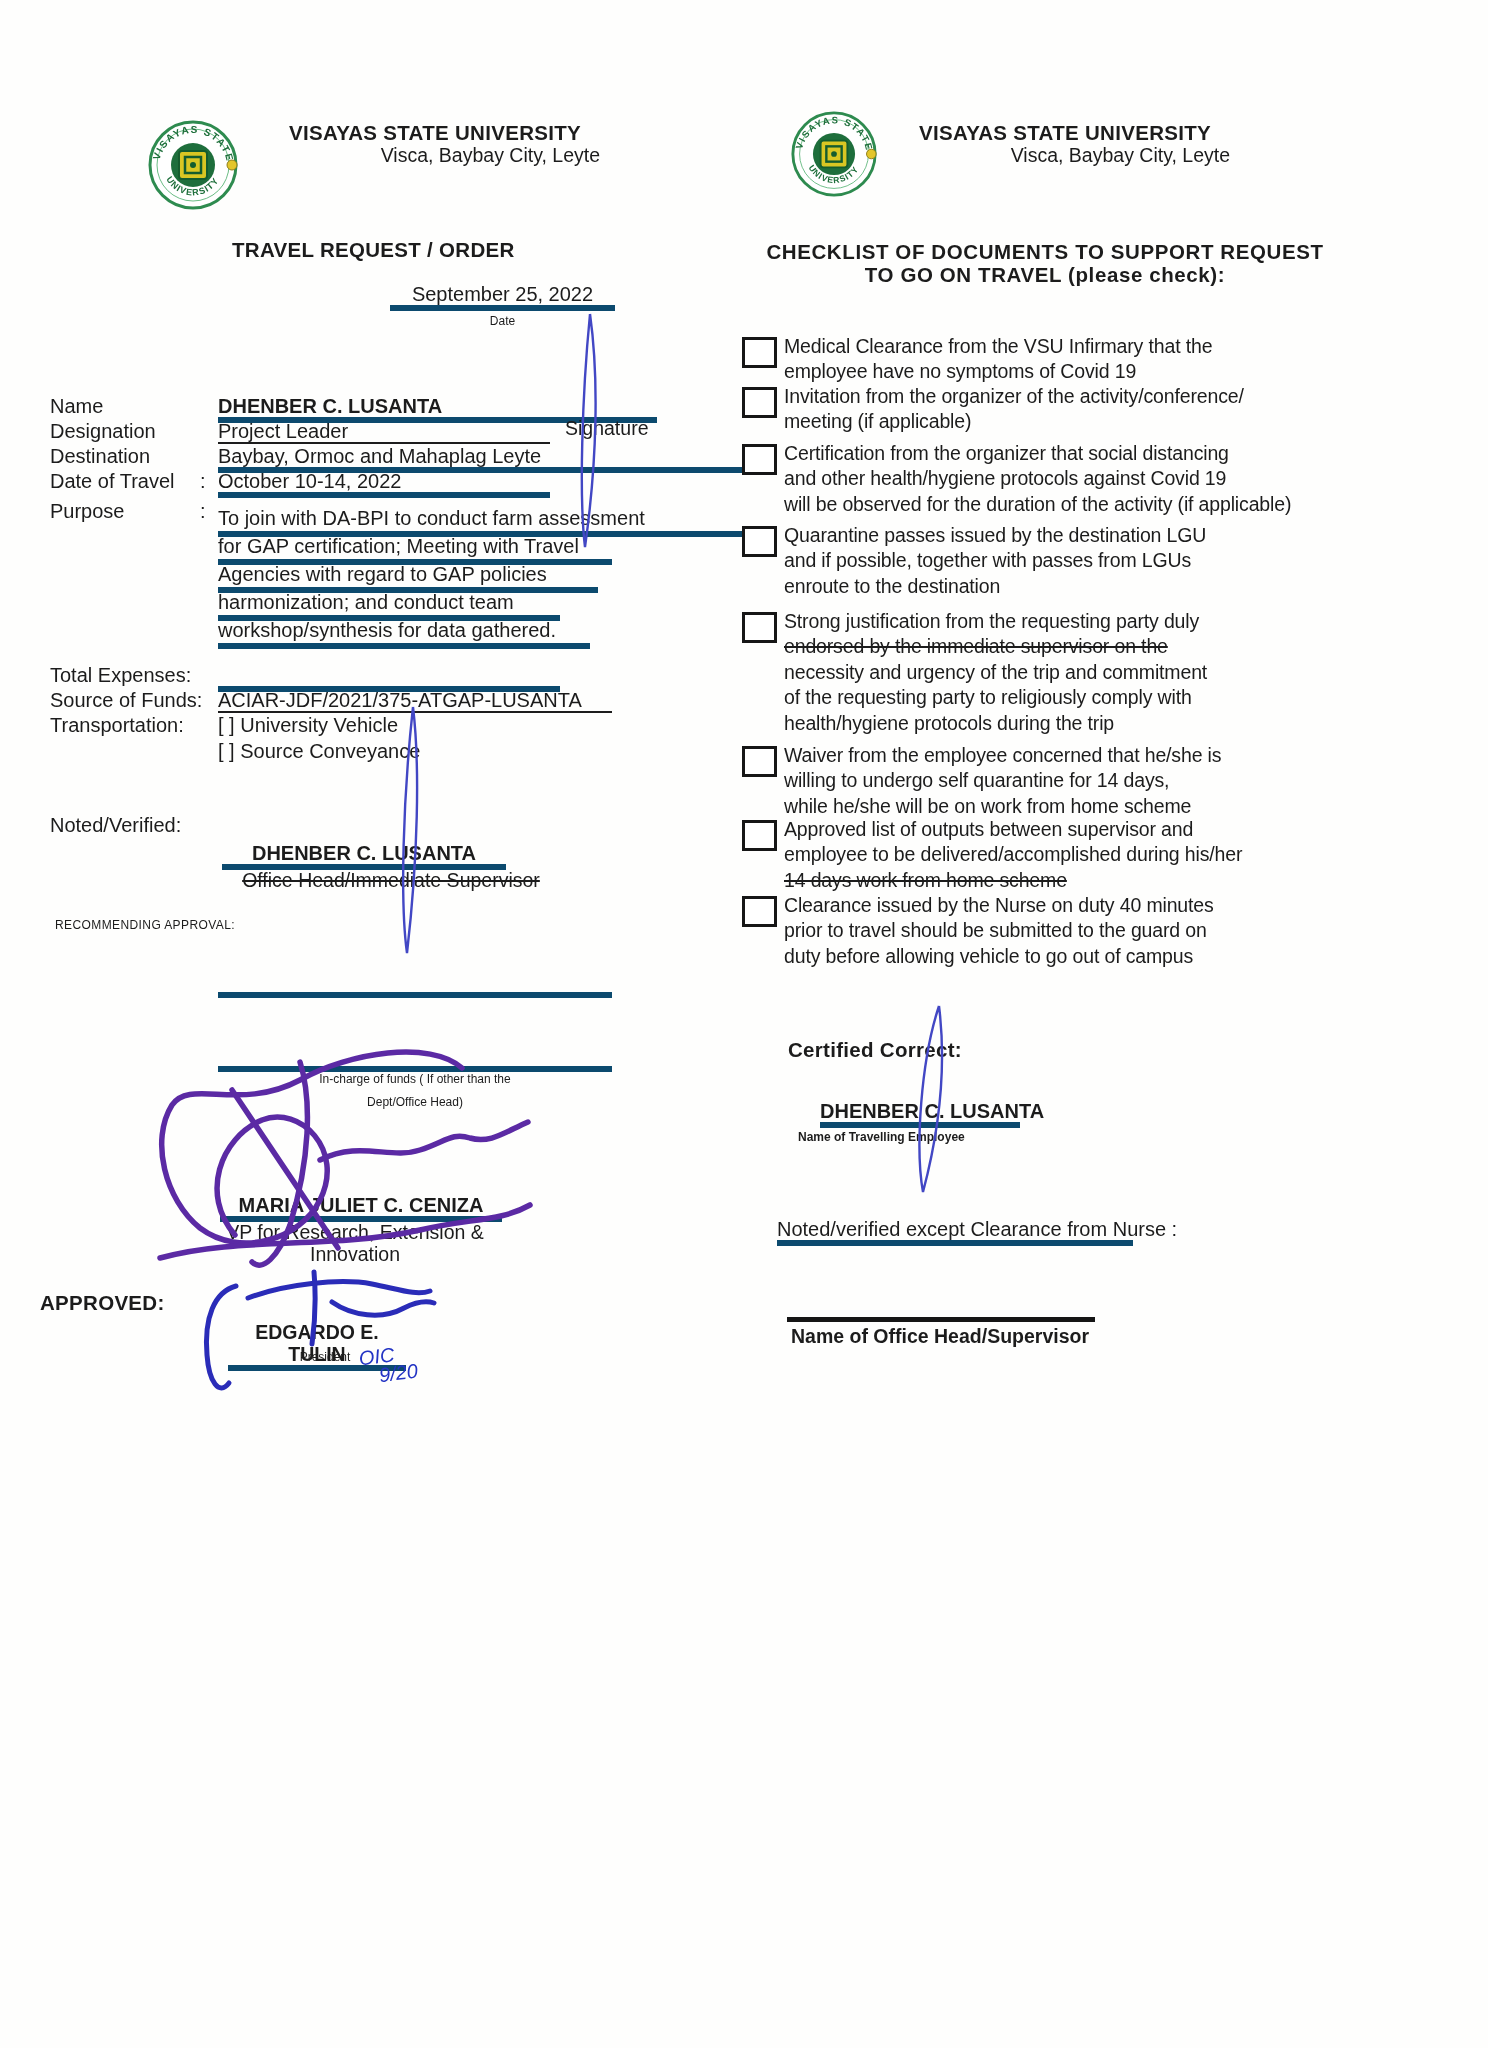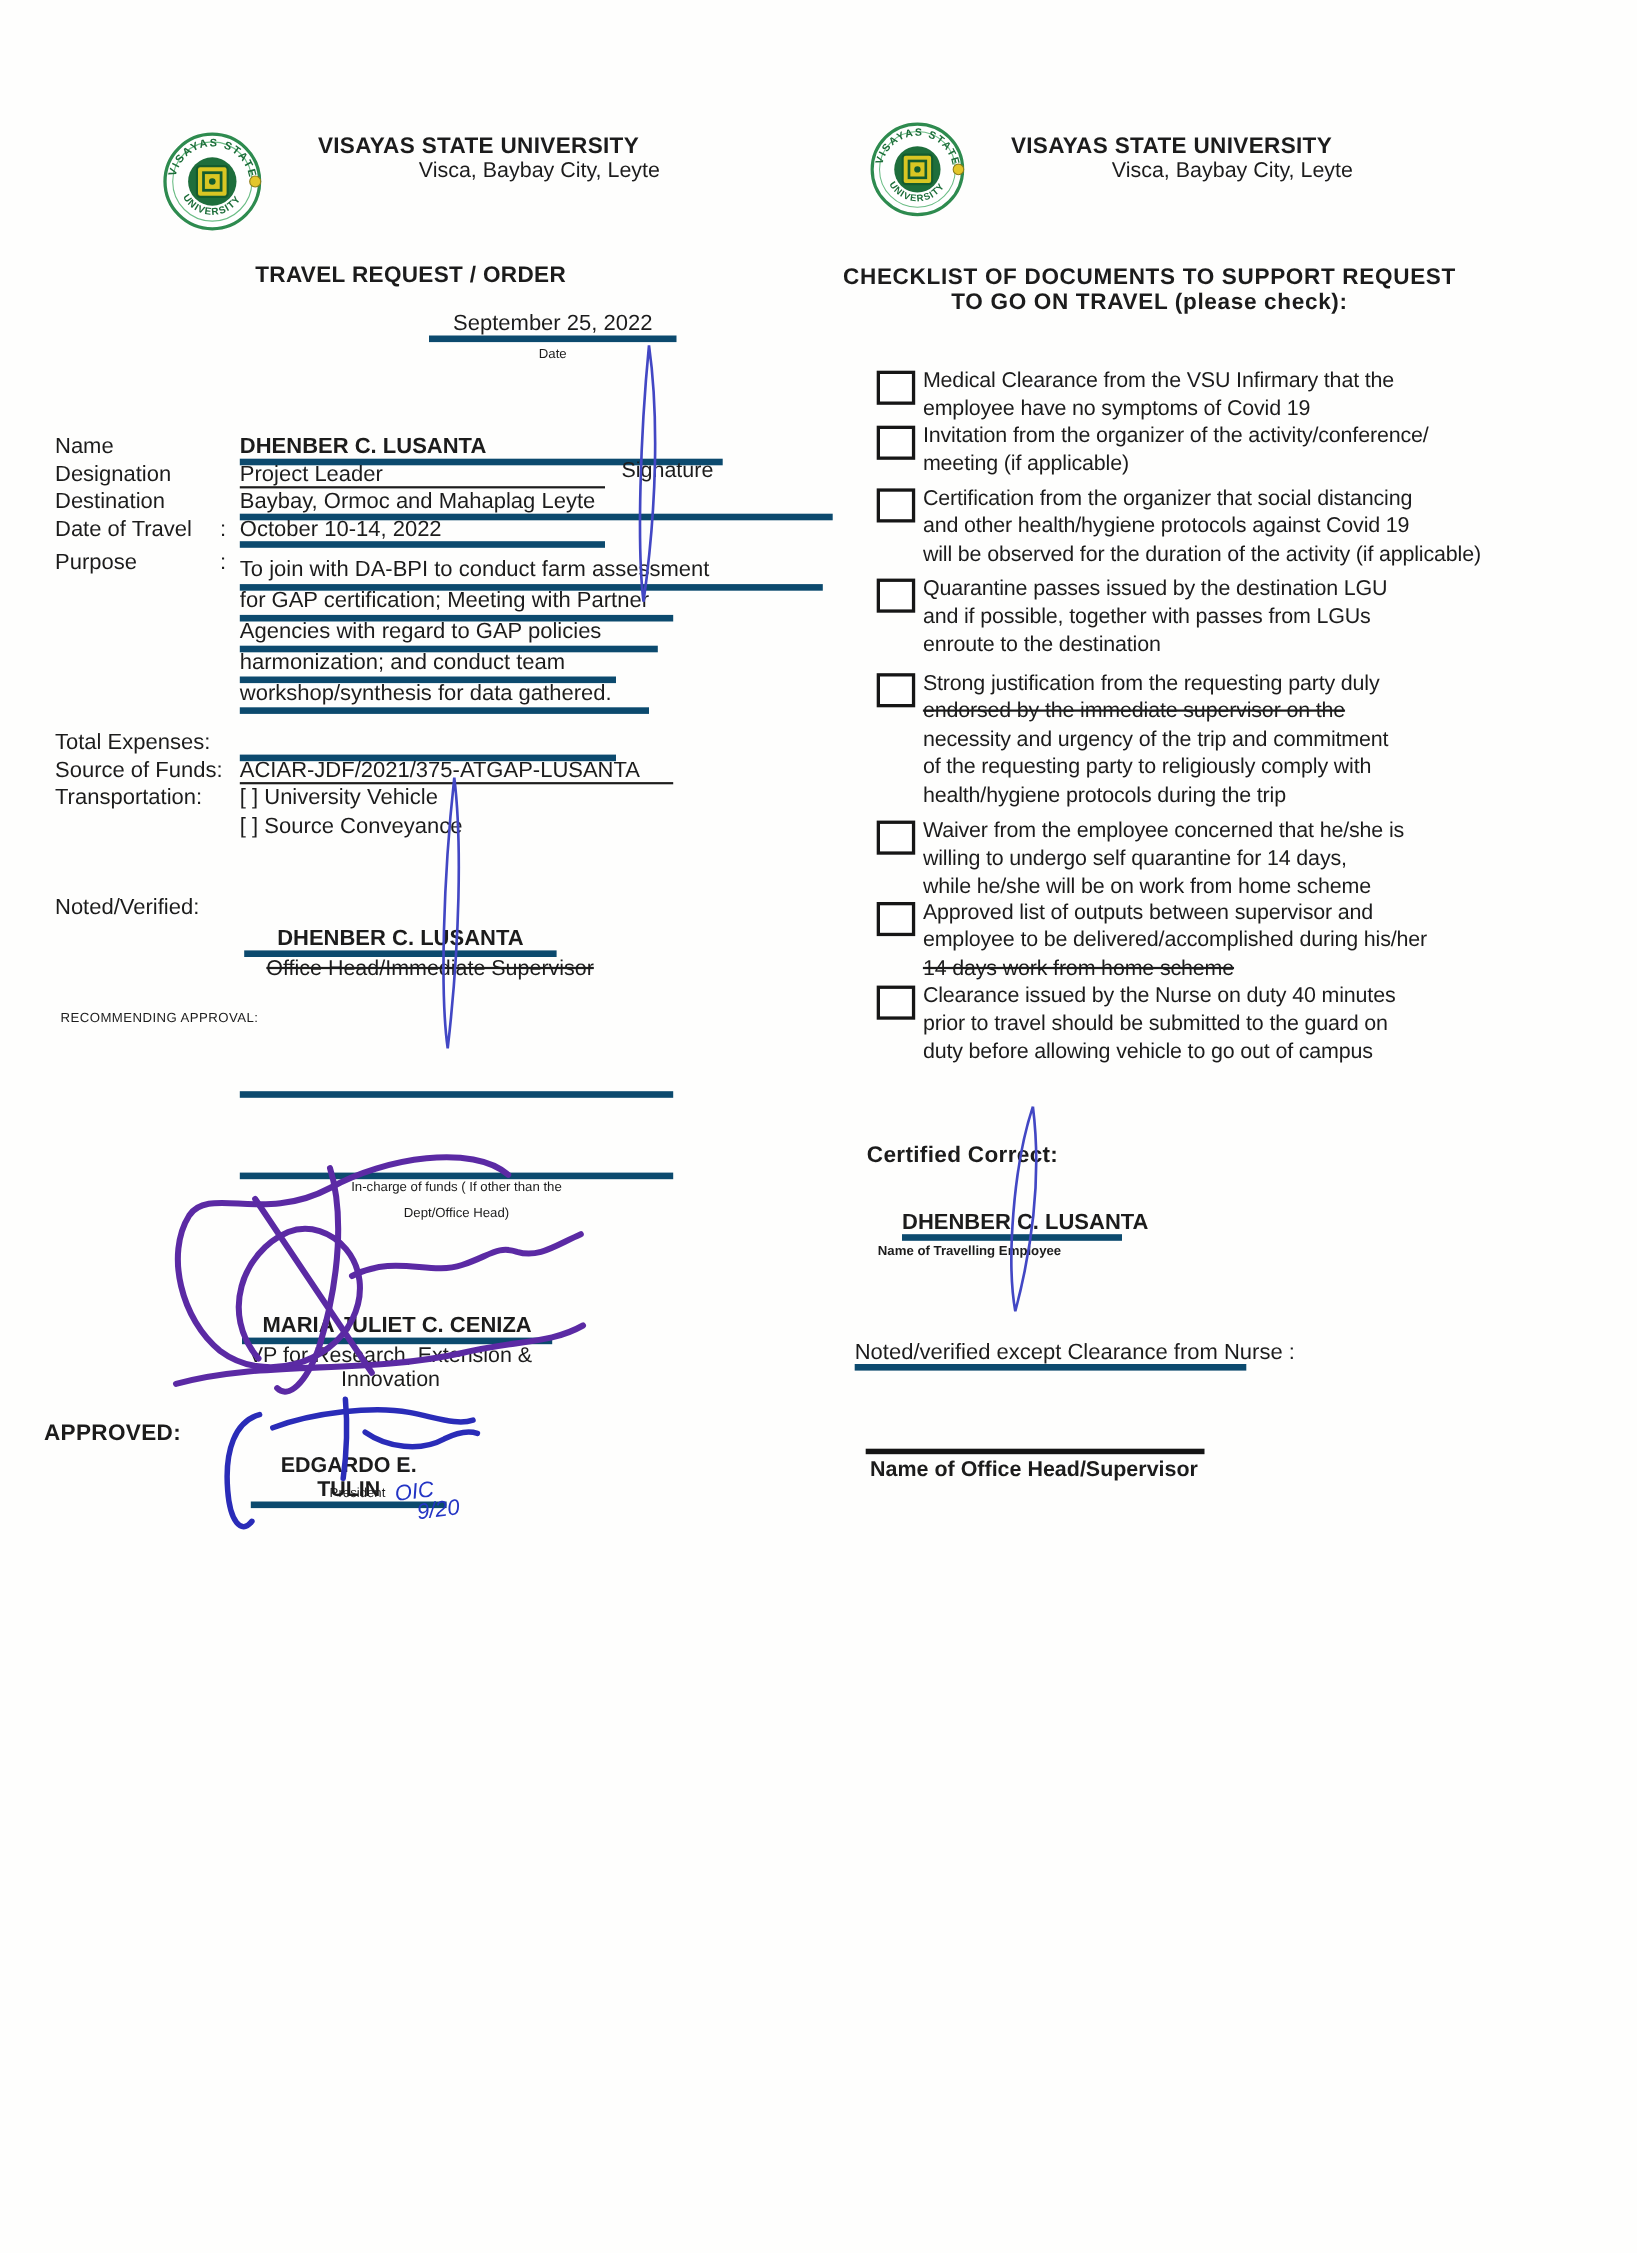--- a/index.html
+++ b/index.html
@@ -9,21 +9,21 @@
   .b{font-weight:bold;}
   .fs20{font-size:12px;line-height:22px;}
   .fs19{font-size:19.5px;line-height:22px;}
   .hdr{font-size:20.5px;line-height:23px;font-weight:bold;letter-spacing:.3px;}
   .sub{font-size:19.5px;line-height:22px;text-align:right;}
   .ul{border-bottom:6px solid #0c4a6e;}
   .ul3{border-bottom:2.5px solid #1d1d1d;}
   .ctr{text-align:center;}
   .struck{text-decoration:line-through;text-decoration-thickness:2px;}
   .lt{text-decoration:line-through;text-decoration-thickness:2px;}
-  .cl-item{left:775px;display:flex;gap:7px;width:625px;padding-left:22px;}
+  .cl-item{left:720px;display:flex;gap:7px;width:625px;padding-left:22px;}
   .cbox{width:29px;height:25px;border:3px solid #161616;flex:0 0 auto;margin-top:3px;background:#fff;}
   .cl-line{font-size:19.5px;line-height:25.4px;white-space:nowrap;letter-spacing:-0.15px;}
   .val{font-size:20px;line-height:22px;white-space:nowrap;}
   .lbl{font-size:20px;line-height:22px;}
   .sigsvg{position:absolute;left:0;top:0;pointer-events:none;}
   .hand{color:#2334c4;font-style:italic;transform:rotate(-7deg);font-size:20px;line-height:19px;}
 </style>
 </head>
 <body>
 
@@ -71,21 +71,21 @@
   <div class="abs lbl" style="left:50px;top:445px">Destination</div>
   <div class="abs val ul" style="left:218px;top:445px;width:539px">Baybay, Ormoc and Mahaplag Leyte</div>
 
   <div class="abs lbl" style="left:50px;top:470px">Date of Travel</div>
   <div class="abs lbl" style="left:200px;top:470px">:</div>
   <div class="abs val ul" style="left:218px;top:470px;width:332px">October 10-14, 2022</div>
 
   <div class="abs lbl" style="left:50px;top:500px">Purpose</div>
   <div class="abs lbl" style="left:200px;top:500px">:</div>
   <div class="abs val ul" style="left:218px;top:507px;width:530px;height:24px">To join with DA-BPI to conduct farm assessment</div>
-  <div class="abs val ul" style="left:218px;top:535px;width:394px;height:24px">for GAP certification; Meeting with Partner</div>
+  <div class="abs val ul" style="left:218px;top:535px;width:394px;height:24px">for GAP certification; Meeting with Travel</div>
   <div class="abs val ul" style="left:218px;top:563px;width:380px;height:24px">Agencies with regard to GAP policies</div>
   <div class="abs val ul" style="left:218px;top:591px;width:342px;height:24px">harmonization; and conduct team</div>
   <div class="abs val ul" style="left:218px;top:619px;width:372px;height:24px">workshop/synthesis for data gathered.</div>
 
   <div class="abs lbl" style="left:50px;top:664px">Total Expenses:</div>
   <div class="abs ul" style="left:218px;top:664px;width:342px;height:22px"></div>
 
   <div class="abs lbl" style="left:50px;top:689px">Source of Funds:</div>
   <div class="abs val ul3" style="left:218px;top:689px;width:394px">ACIAR-JDF/2021/375-ATGAP-LUSANTA</div>
 

